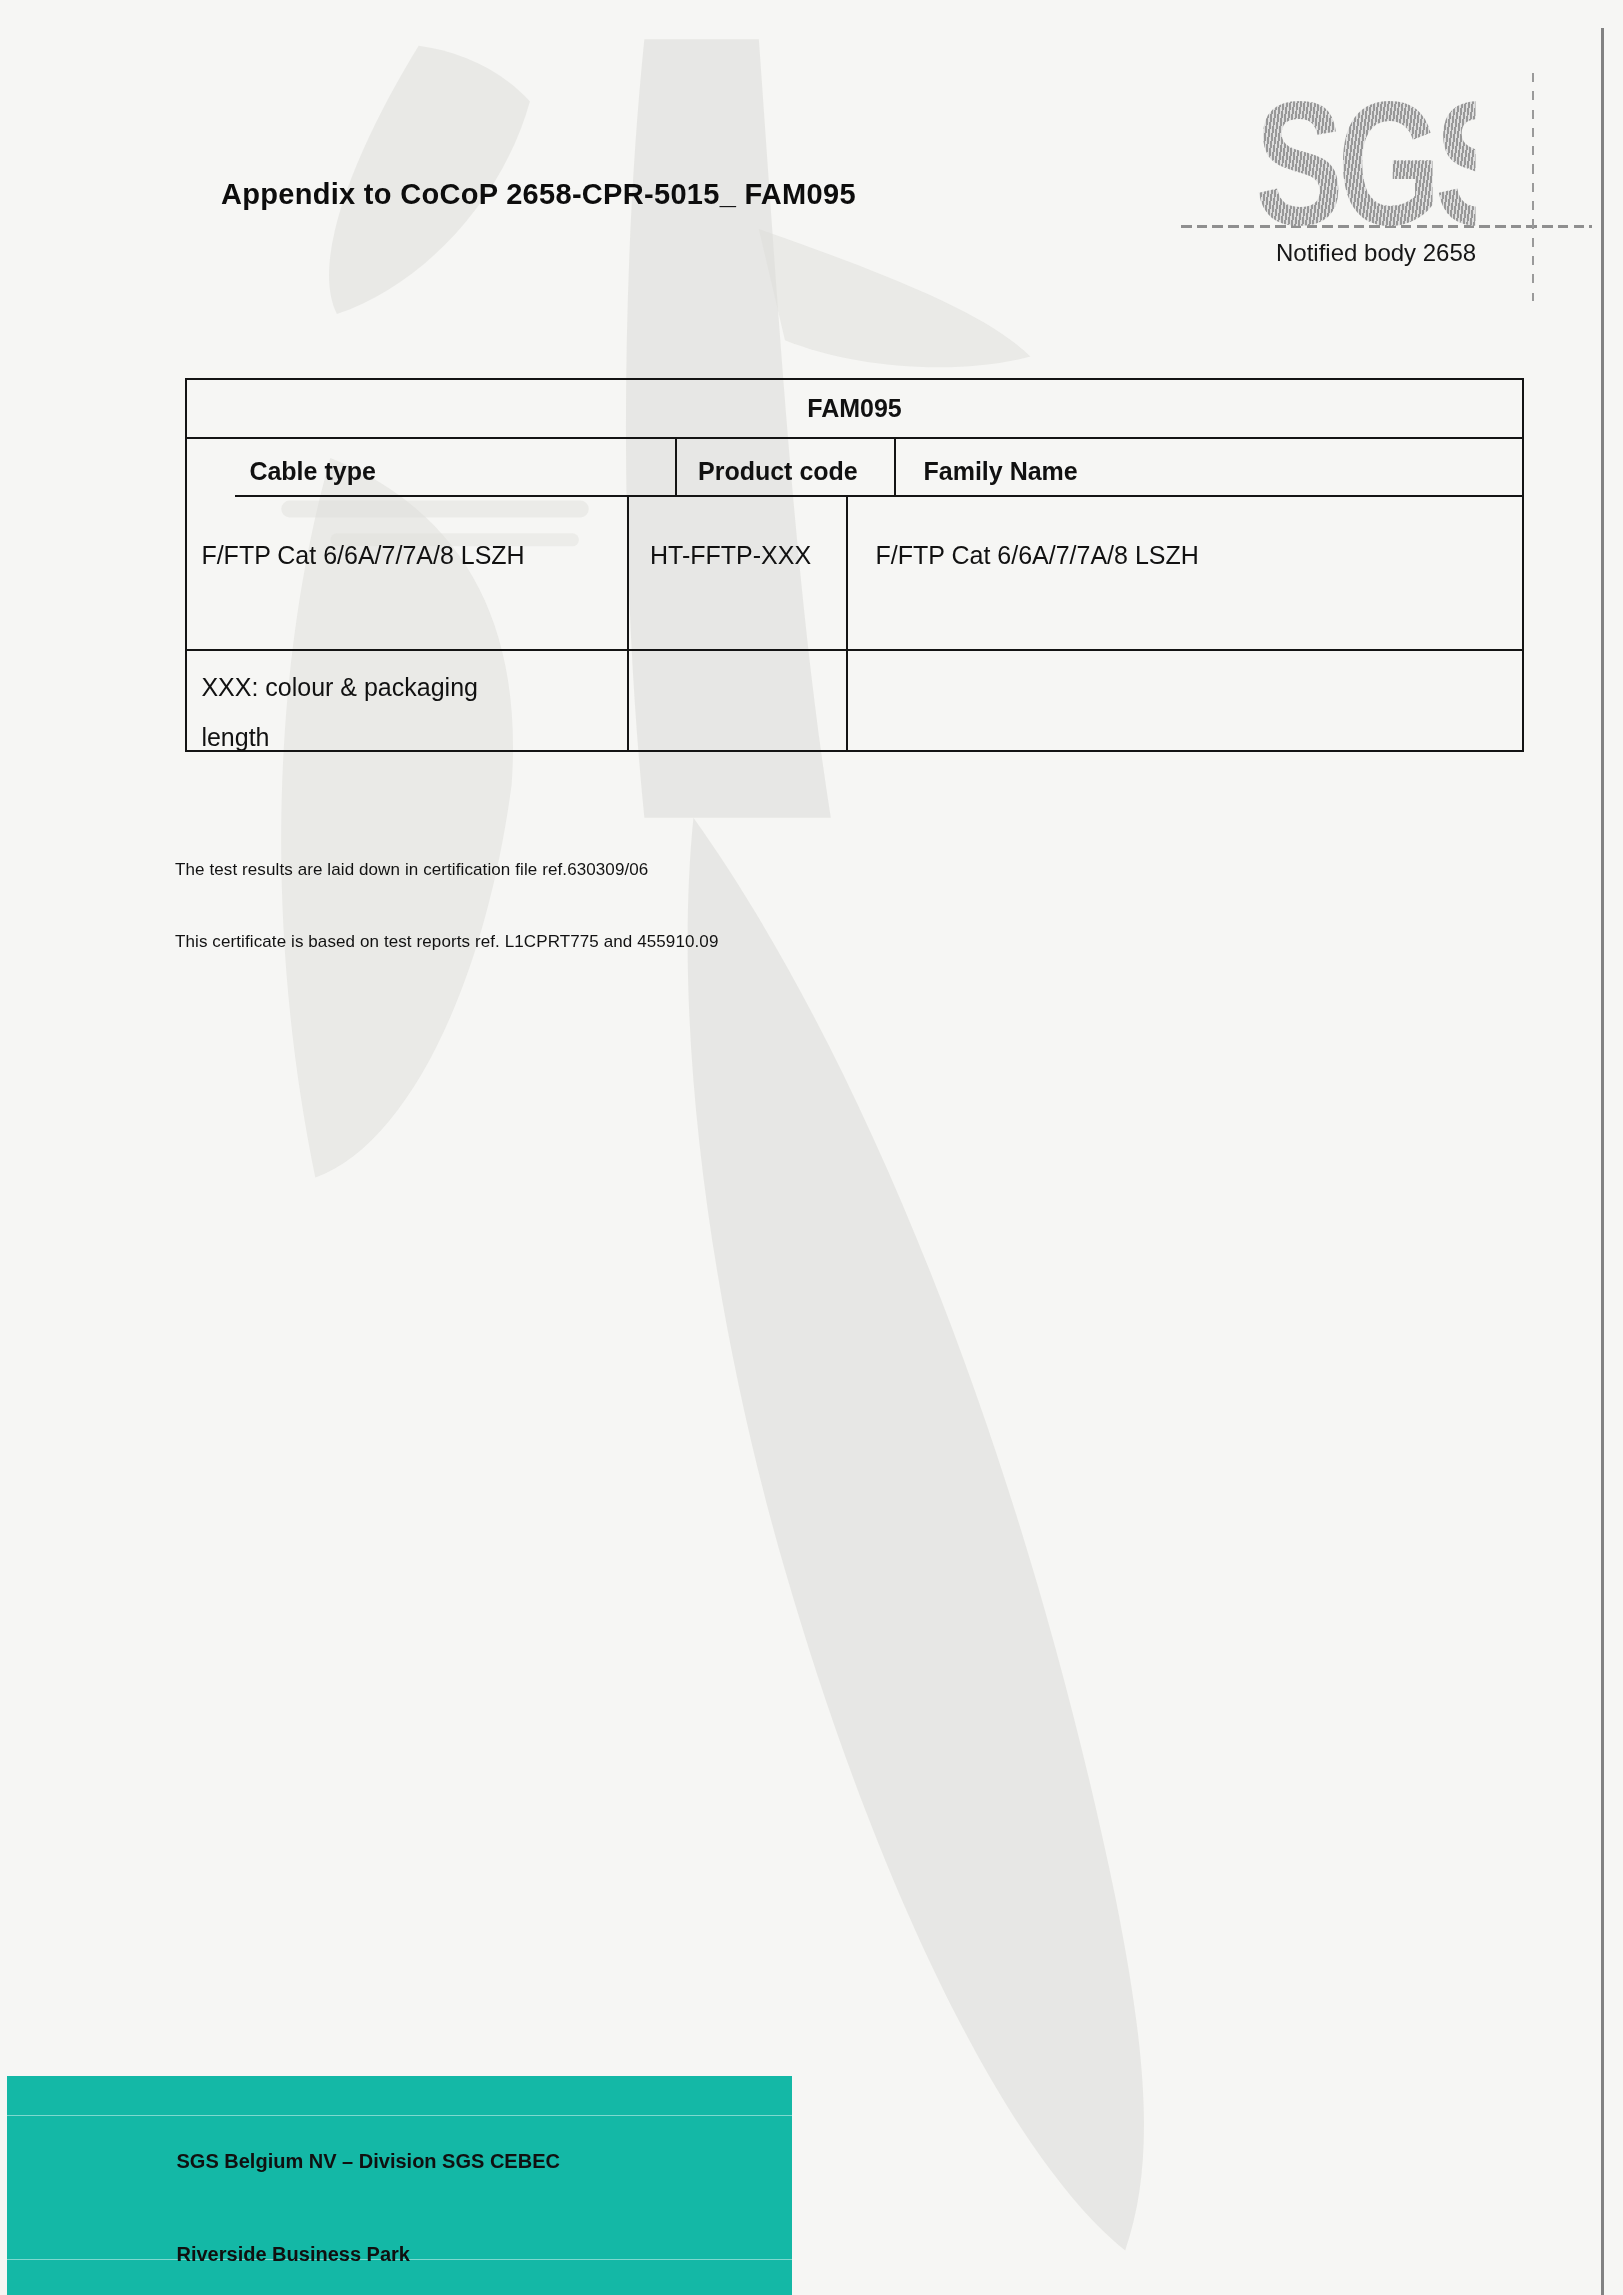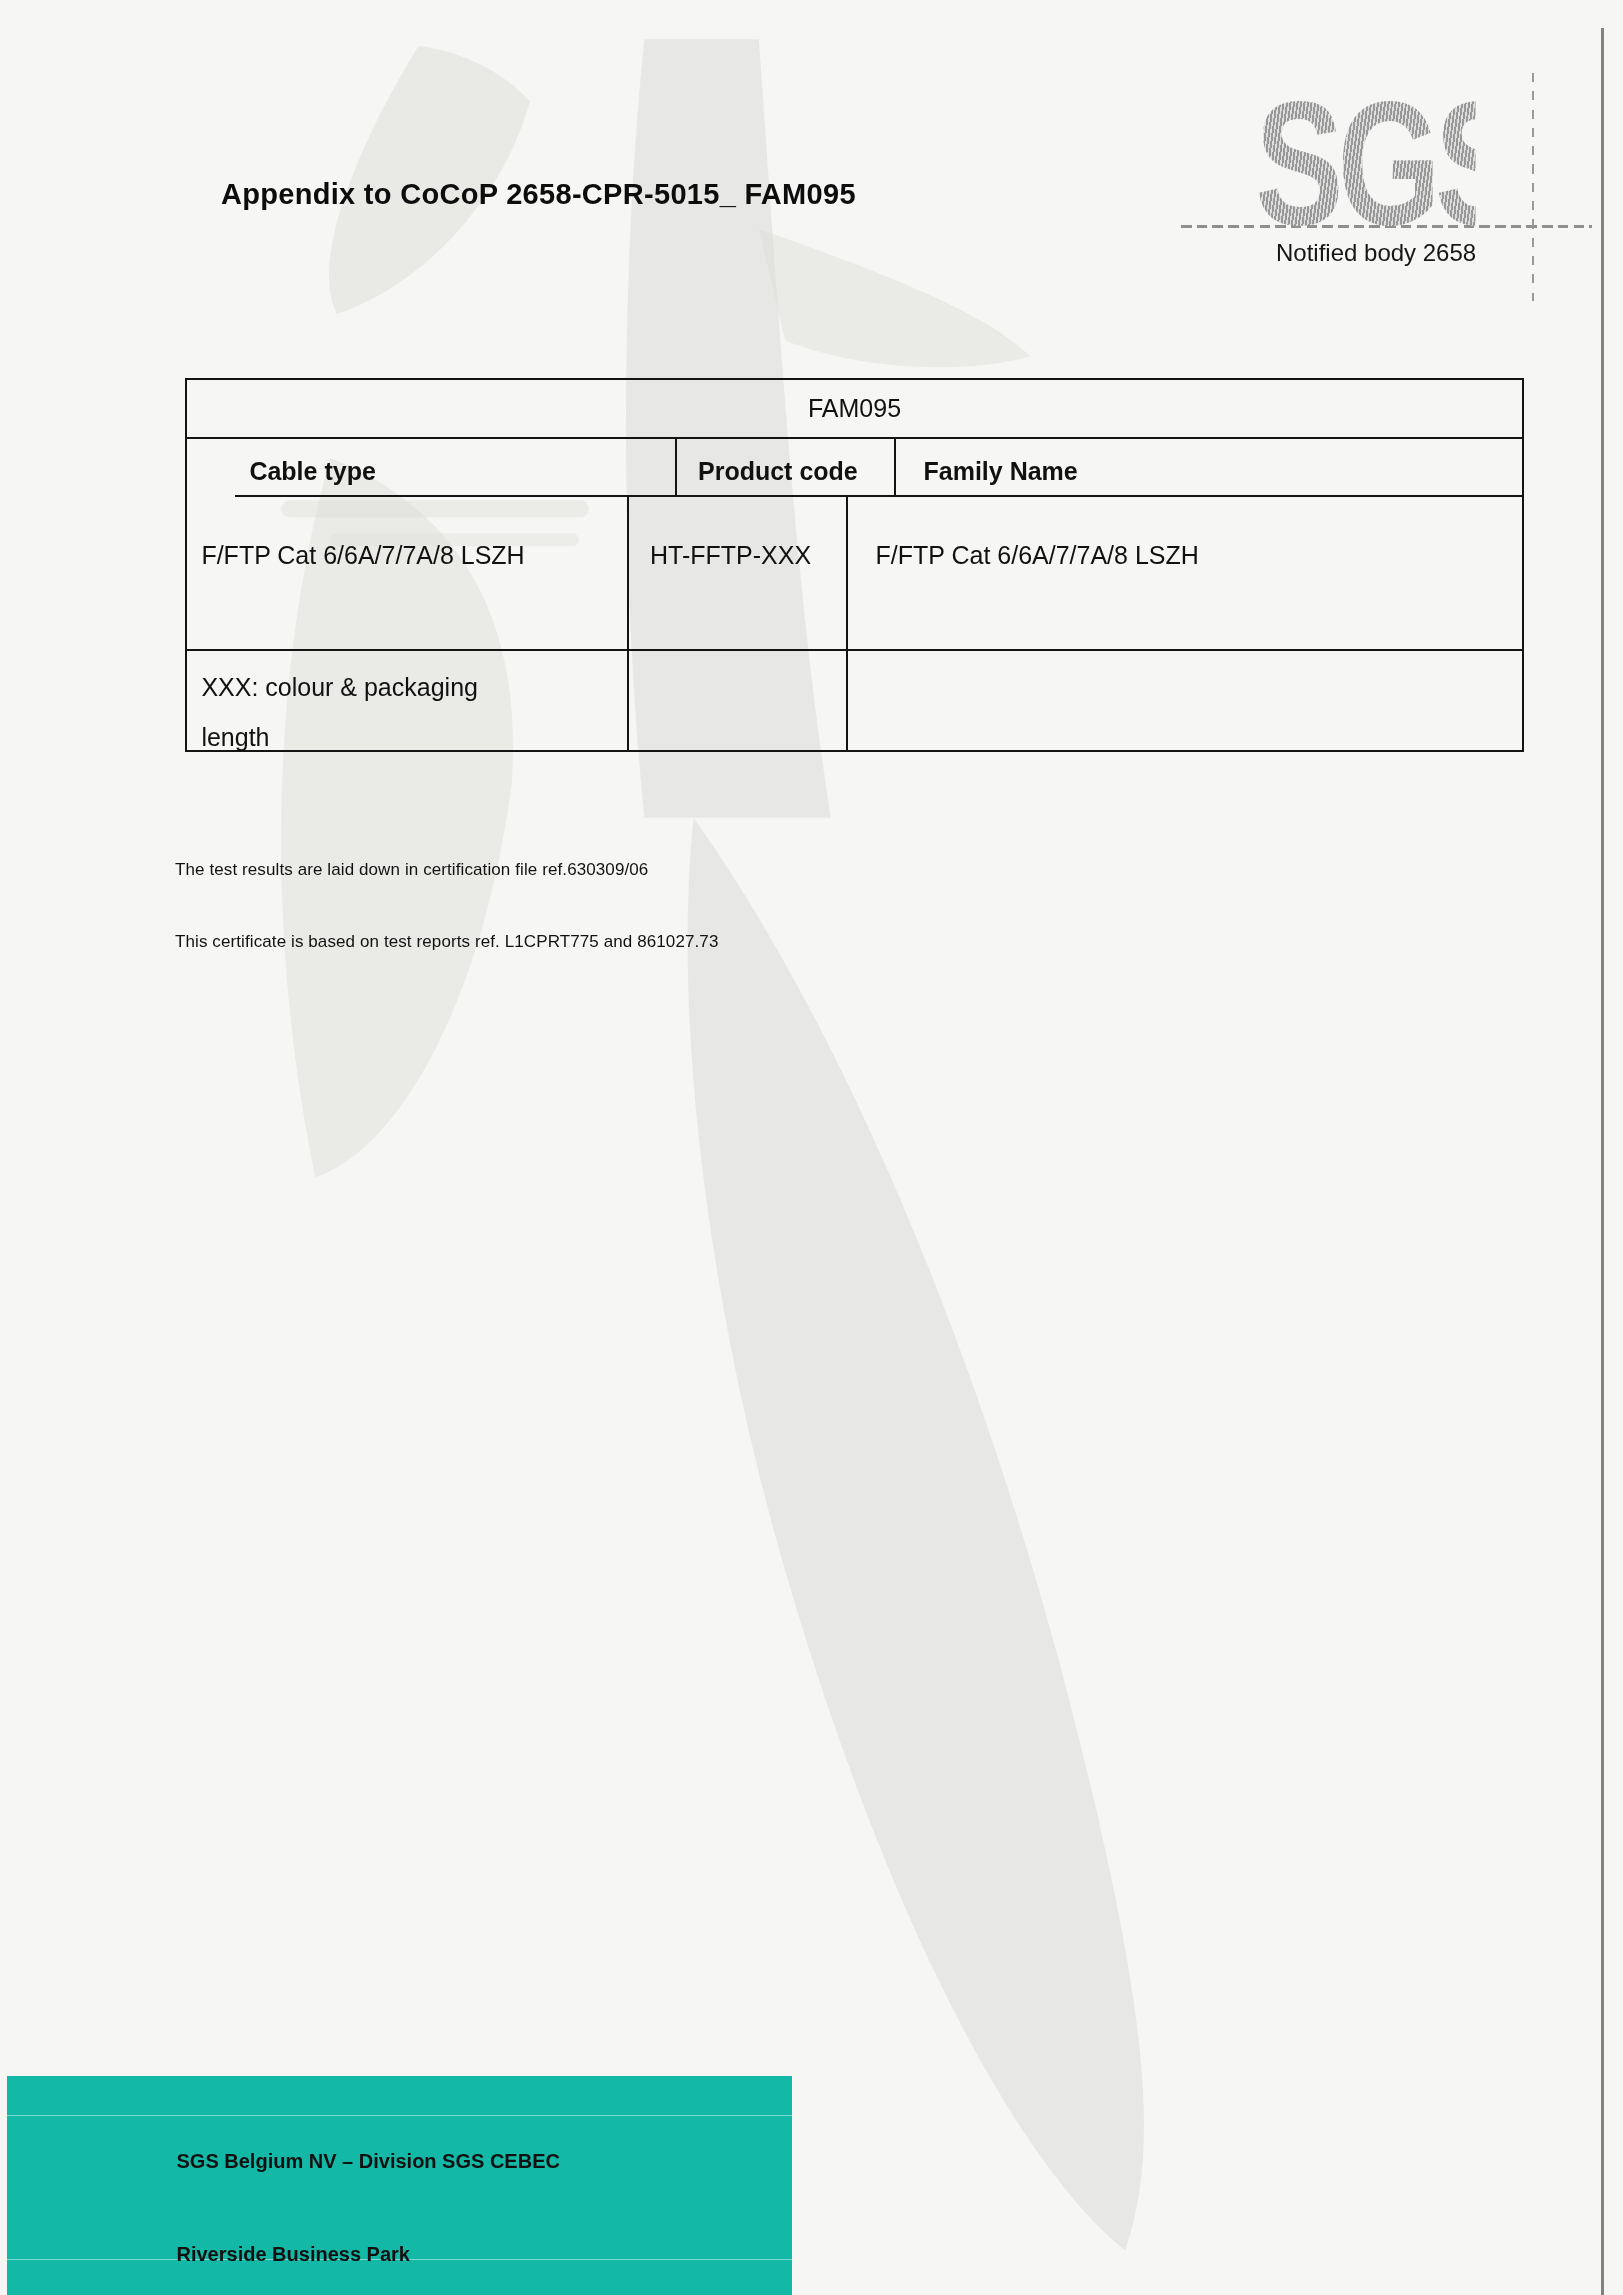--- a/index.html
+++ b/index.html
@@ -47,21 +47,21 @@
   
   .ptable{
     position:absolute;left:185px;top:378px;width:1339px;
     border:2.6px solid #141414;box-sizing:border-box;
     display:flex;flex-direction:column;
     font-size:25px;
   }
   .t-row{display:flex;border-bottom:2.6px solid #141414;box-sizing:border-box;}
   .t-row:last-child{border-bottom:none;}
   .t-title{height:59px;align-items:center;justify-content:center;}
-  .t-title .t-cell{border:none;display:flex;align-items:center;justify-content:center;width:100%;font-weight:400;}
+  .t-title .t-cell{border:none;display:flex;align-items:center;justify-content:center;width:100%;font-weight:700;}
   .t-head{height:58px;margin-left:48px;}
   .t-data1{height:154px;}
   .t-data2{height:99px;}
   .t-cell{box-sizing:border-box;border-right:2px solid #141414;}
   .t-cell:last-child{border-right:none;}
   .c1{width:442px;padding-left:14.4px;}
   .c2{width:219px;padding-left:21px;}
   .c3{flex:1;padding-left:27.5px;}
   .t-head .t-cell{font-weight:700;padding-top:18.3px;}
   .t-data1 .t-cell{padding-top:26px;line-height:65px;}
@@ -134,21 +134,21 @@
       <div class="t-cell c1">
         <span class="cell-line">XXX: colour &amp; packaging</span>
         <span class="cell-line">length</span>
       </div>
       <div class="t-cell c2"></div>
       <div class="t-cell c3"></div>
     </div>
   </div>
 
   <p class="para p1">The test results are laid down in certification file ref.630309/06</p>
-  <p class="para p2">This certificate is based on test reports ref. L1CPRT775 and 861027.73</p>
+  <p class="para p2">This certificate is based on test reports ref. L1CPRT775 and 455910.09</p>
 
   <div class="footer">
     <div class="footer-shine fs1"></div>
     <div class="footer-shine fs2"></div>
     <div class="footer-lines">
       <div>SGS Belgium NV – Division SGS CEBEC</div>
       <div>Riverside Business Park</div>
       
       
       

